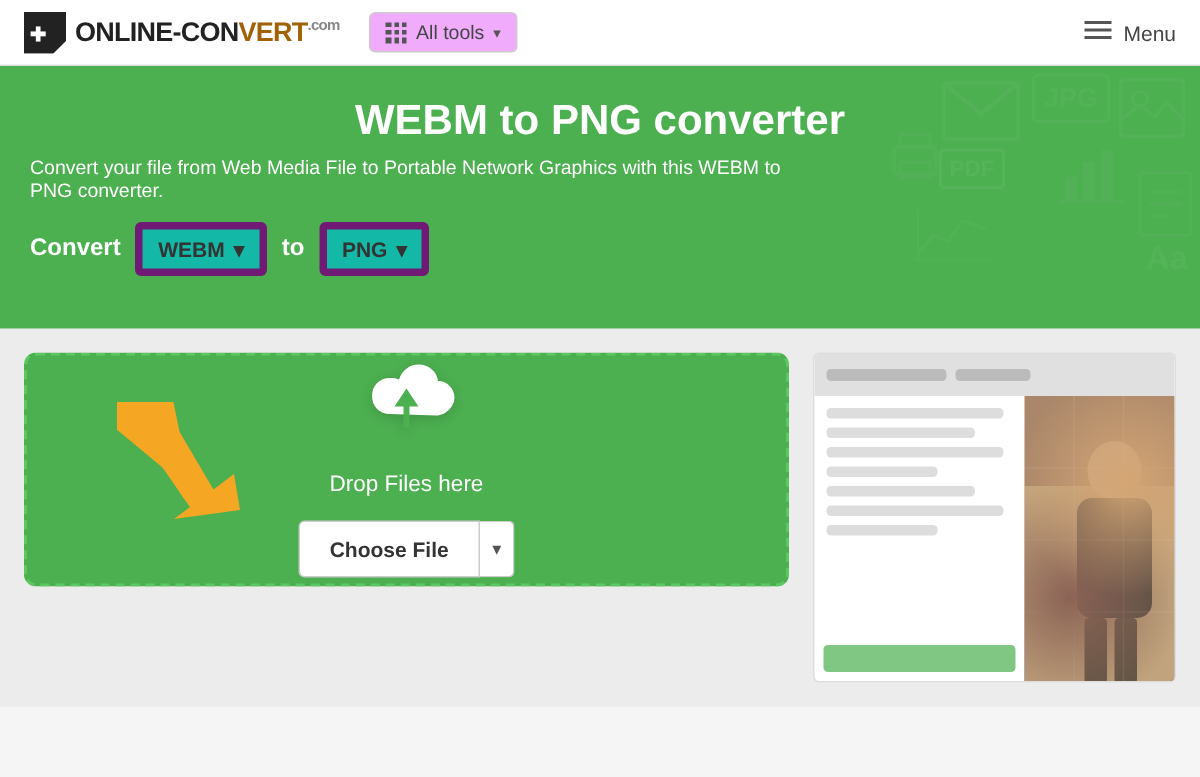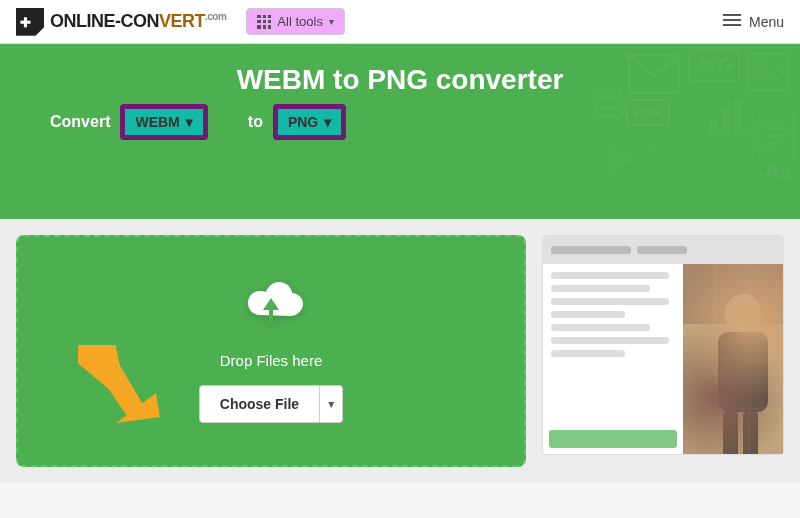--- a/index.html
+++ b/index.html
@@ -118,21 +118,20 @@
       display: flex;
       align-items: center;
       gap: 10px;
       position: relative;
       z-index: 2;
     }
     .convert-label {
       font-size: 16px;
       font-weight: bold;
       color: #fff;
-      margin-left: 30px;
     }
     .format-select {
       background: #14b8a6;
       border: 5px solid #701a75;
       border-radius: 4px;
       padding: 5px 10px;
       font-size: 14px;
       font-weight: bold;
       color: #333;
       cursor: pointer;
@@ -159,21 +158,21 @@
       gap: 16px;
       background: #ececec;
     }
 
     
     .upload-box {
       background: #4caf50;
       border: 2px dashed #5dc861;
       border-radius: 8px;
       flex: 0 0 510px;
-      height: 232px;
+      height: 156px;
       display: flex;
       flex-direction: column;
       align-items: center;
       justify-content: center;
       position: relative;
     }
     .cloud-upload-icon {
       margin-bottom: 8px;
     }
     .cloud-upload-icon svg {
@@ -386,20 +385,21 @@
         <polyline points="2,30 12,18 22,22 32,8 48,14" stroke="white" stroke-width="2.5" fill="none"></polyline>
         <line x1="0" y1="34" x2="50" y2="34" stroke="white" stroke-width="1.5"></line>
         <line x1="2" y1="0" x2="2" y2="34" stroke="white" stroke-width="1.5"></line>
       </svg>
     </div>
 
     <div style="position:absolute;right:8px;top:115px;opacity:0.25;color:#fff;font-size:22px;font-weight:bold;font-family:Arial;">Aa</div>
   </div>
 
   <h1 class="hero-title">WEBM to PNG converter</h1>
+  <p class="hero-desc">Convert your file from Web Media File to Portable Network Graphics with this WEBM to PNG converter.</p>
 
   <div class="convert-row">
     <span class="convert-label">Convert</span>
     <div class="format-select">
       <span>WEBM</span>
       <span>▾</span>
     </div>
     <span class="convert-label">to</span>
     <div class="format-select">
       <span>PNG</span>

